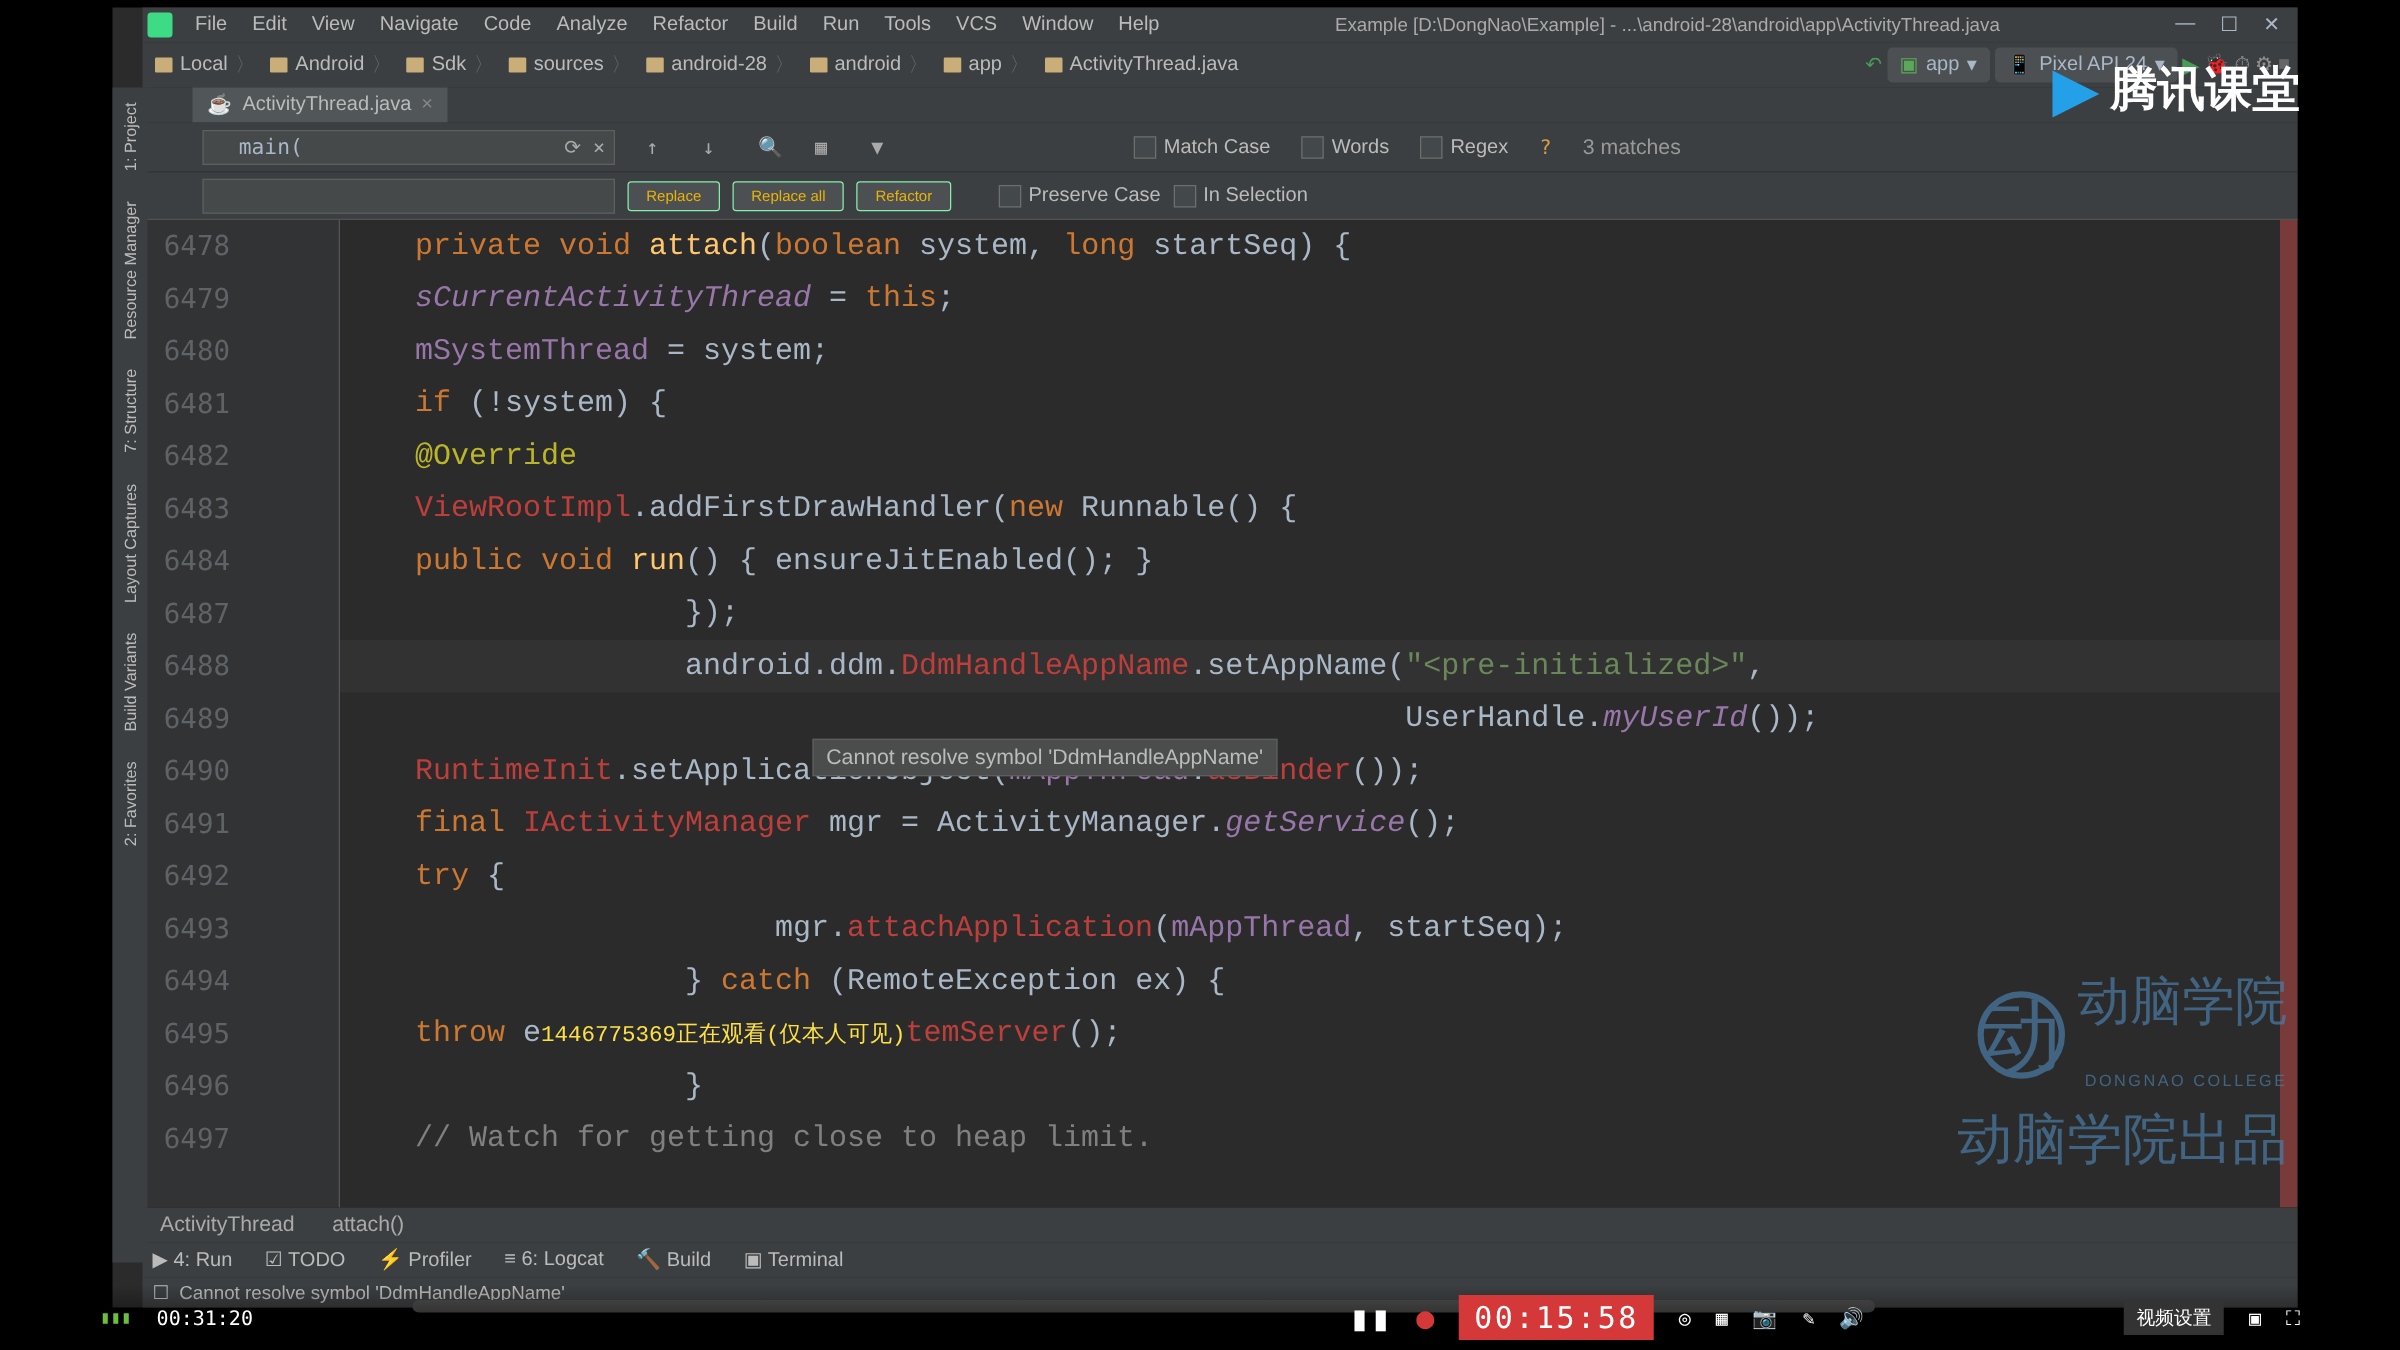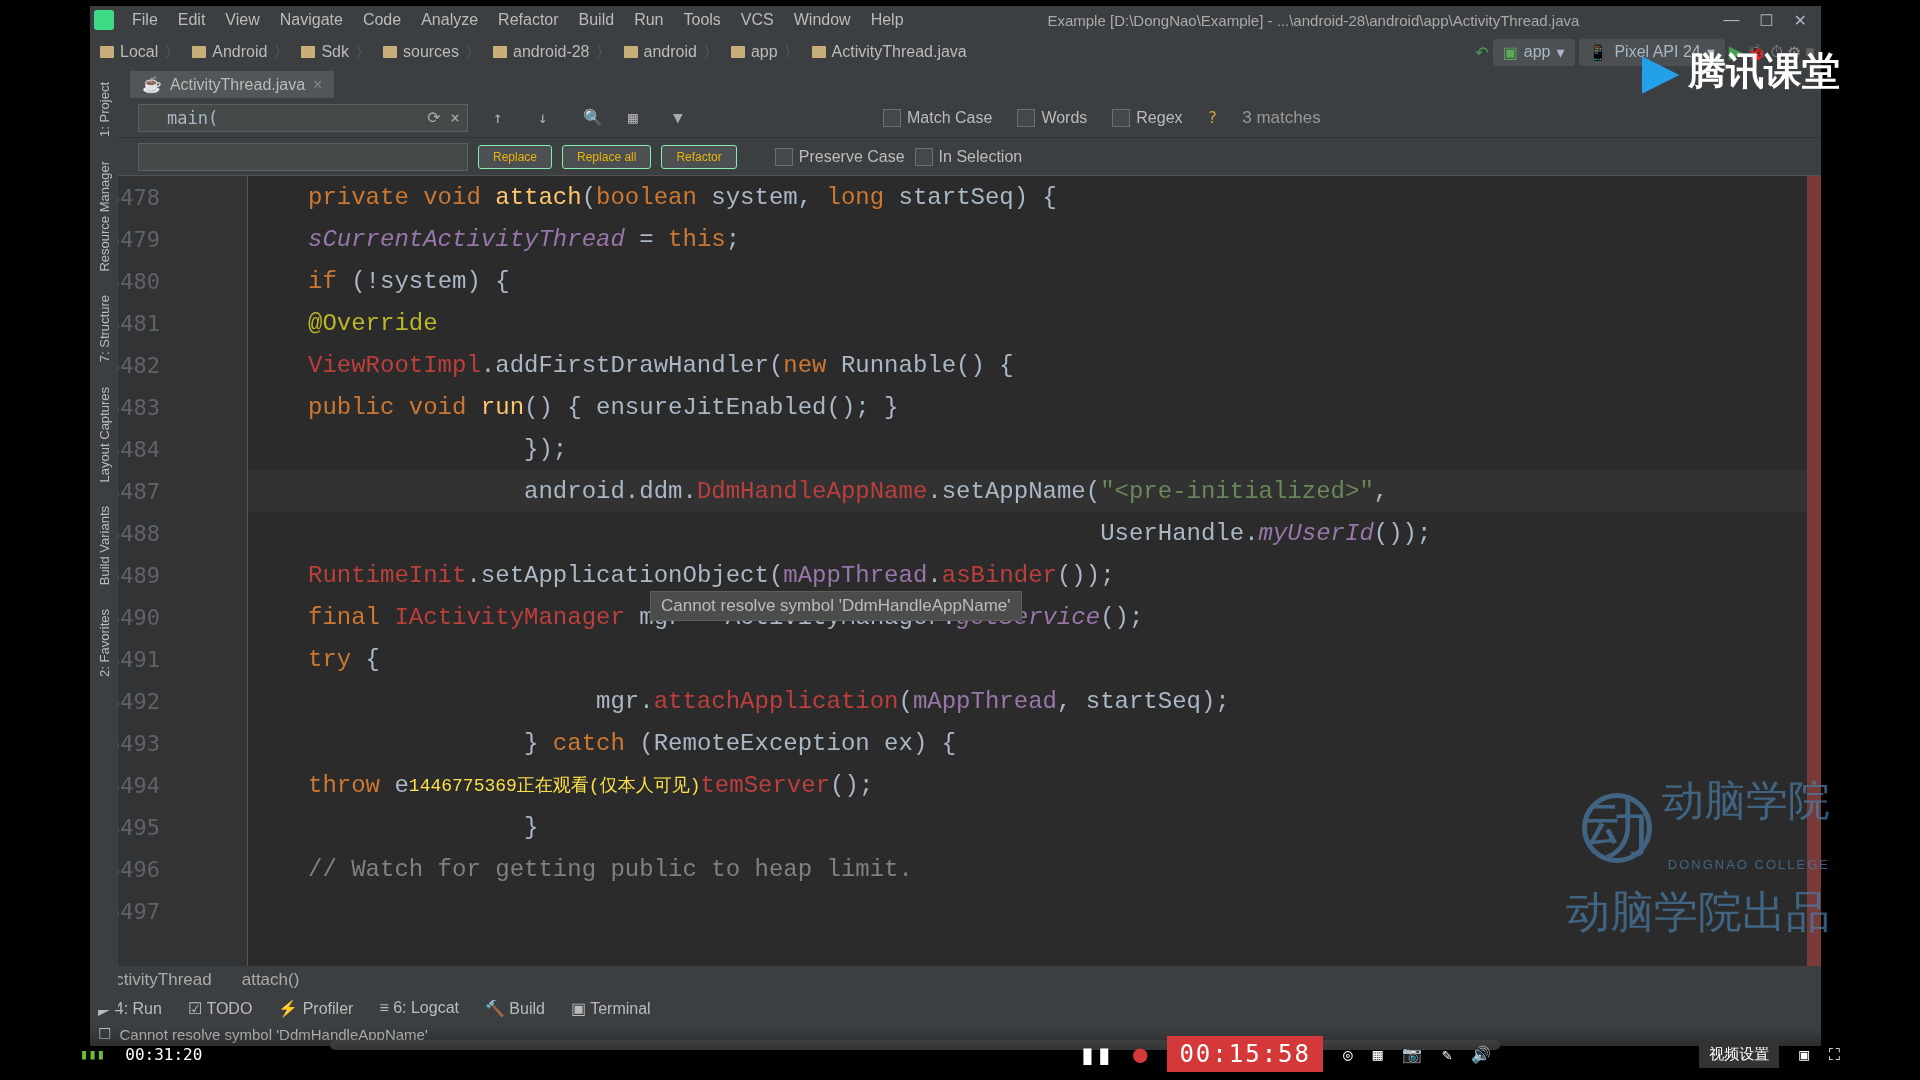--- a/index.html
+++ b/index.html
@@ -7,25 +7,26 @@
       background: #000;
       font-family: "Consolas", "Monaco", monospace;
       color: #a9b7c6;
       overflow: hidden;
       width: 1920px;
       height: 1080px;
       position: relative;
     }
     .ide-window {
       position: absolute;
-      top: 6px; left: 90px; right: 99px;
+      top: 6px; left: 90px; right: 82px;
       height: 1040px;
       background: #2b2b2b;
       display: flex;
       flex-direction: column;
+      padding-left: 24px;
     }
     .title-bar {
       height: 28px;
       background: #3c3f41;
       display: flex;
       align-items: center;
       padding: 0 4px;
       gap: 2px;
       font-family: Arial, sans-serif;
       font-size: 16px;
@@ -464,35 +465,36 @@
         </div>
         <div class="code-line">
           <span class="line-num">6497</span>
           <span class="marker-gutter"></span>
           <span class="fold-gutter"></span>
         </div>
       </div>
     <div class="code-area" id="code">
       <div class="code-line code-content">     <span class="kw">private void </span><span class="method">attach</span>(<span class="kw">boolean </span>system, <span class="kw">long </span>startSeq) {</div>
         <div class="code-line code-content">          <span class="staticf">sCurrentActivityThread</span> = <span class="kw">this</span>;</div>
+        <div class="code-line code-content">          <span class="field">mSystemThread</span> = system;</div>
         <div class="code-line code-content">          <span class="kw">if </span>(!system) {</div>
         <div class="code-line code-content">                    <span class="ano">@Override</span></div>
         <div class="code-line code-content">               <span class="err">ViewRootImpl</span>.addFirstDrawHandler(<span class="kw">new </span>Runnable() {</div>
         <div class="code-line code-content">                    <span class="kw">public void </span><span class="method">run</span>() { ensureJitEnabled(); }</div>
         <div class="code-line code-content">               });</div>
         <div class="code-line code-content current-line">               android.ddm.<span class="err">DdmHandleAppName</span>.setAppName(<span class="str">"&lt;pre-initialized&gt;"</span>,</div>
         <div class="code-line code-content">                                                       UserHandle.<span class="staticf">myUserId</span>());</div>
         <div class="code-line code-content">               <span class="err">RuntimeInit</span>.setApplicationObject(<span class="field">mAppThread</span>.<span class="err">asBinder</span>());</div>
         <div class="code-line code-content">               <span class="kw">final </span><span class="err">IActivityManager</span> mgr = ActivityManager.<span class="staticf">getService</span>();</div>
         <div class="code-line code-content">               <span class="kw">try </span>{</div>
         <div class="code-line code-content">                    mgr.<span class="err">attachApplication</span>(<span class="field">mAppThread</span>, startSeq);</div>
         <div class="code-line code-content">               } <span class="kw">catch </span>(RemoteException ex) {</div>
         <div class="code-line code-content">                    <span class="kw">throw </span>e<span style="color:#fde047;font-size:18px">1446775369正在观看(仅本人可见)</span><span class="err">temServer</span>();</div>
         <div class="code-line code-content">               }</div>
-        <div class="code-line code-content">               <span class="comment">// Watch for getting public to heap limit.</span></div>
+        <div class="code-line code-content">               <span class="comment">// Watch for getting close to heap limit.</span></div>
         <div class="error-stripe"></div>
     </div>
   </div>
 
   <div class="bottom-crumb">
     <span>ActivityThread</span>
     <span>attach()</span>
   </div>
 
   <div class="bottom-tabs" id="btabs">

